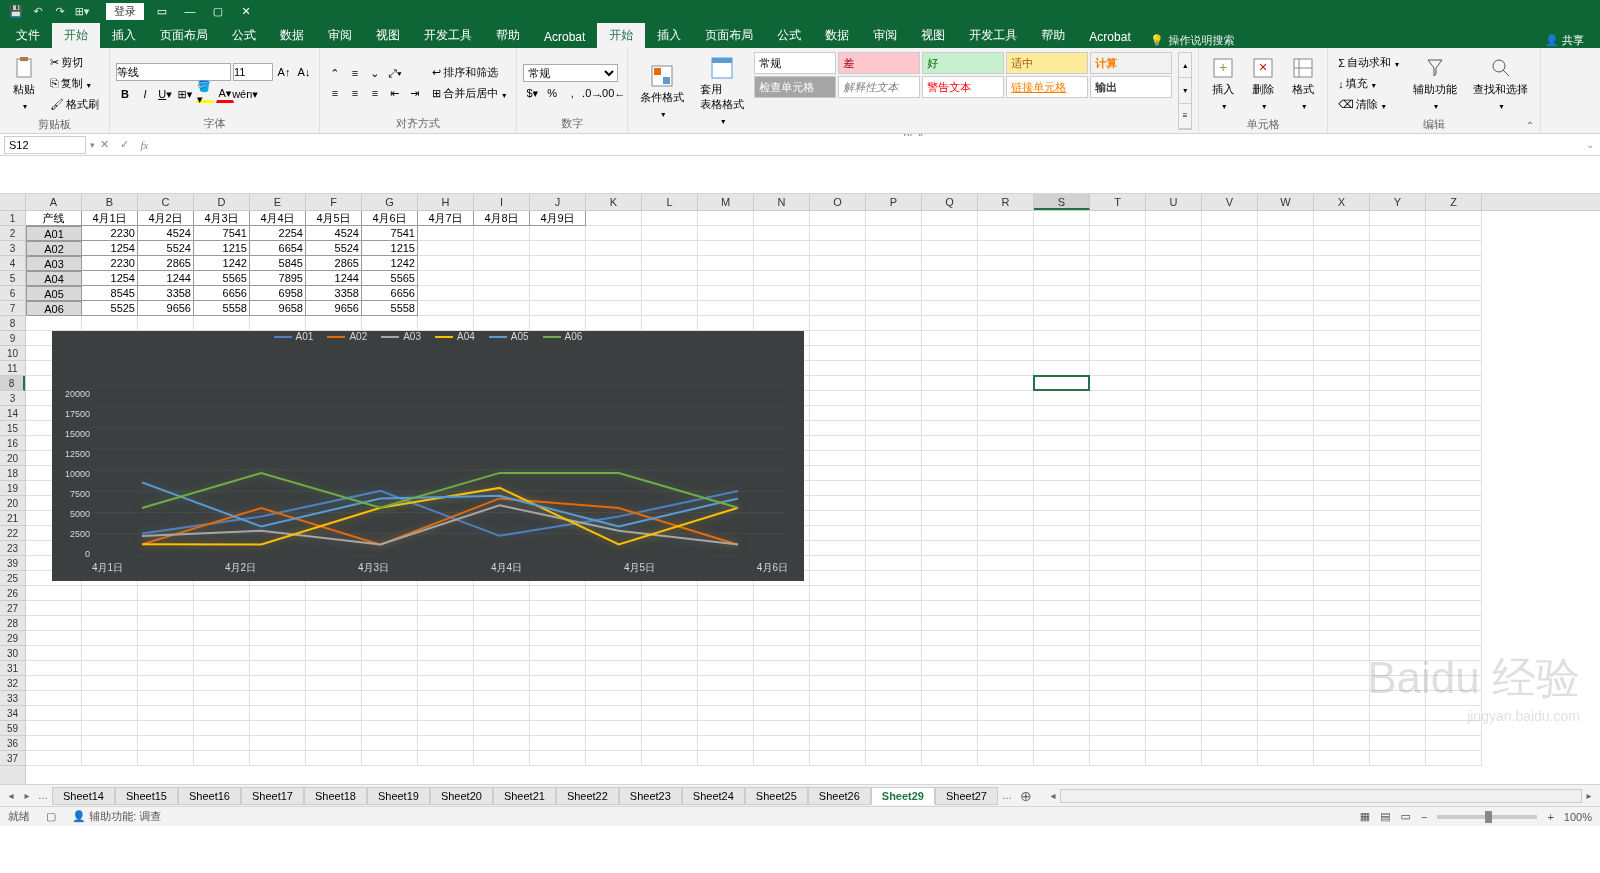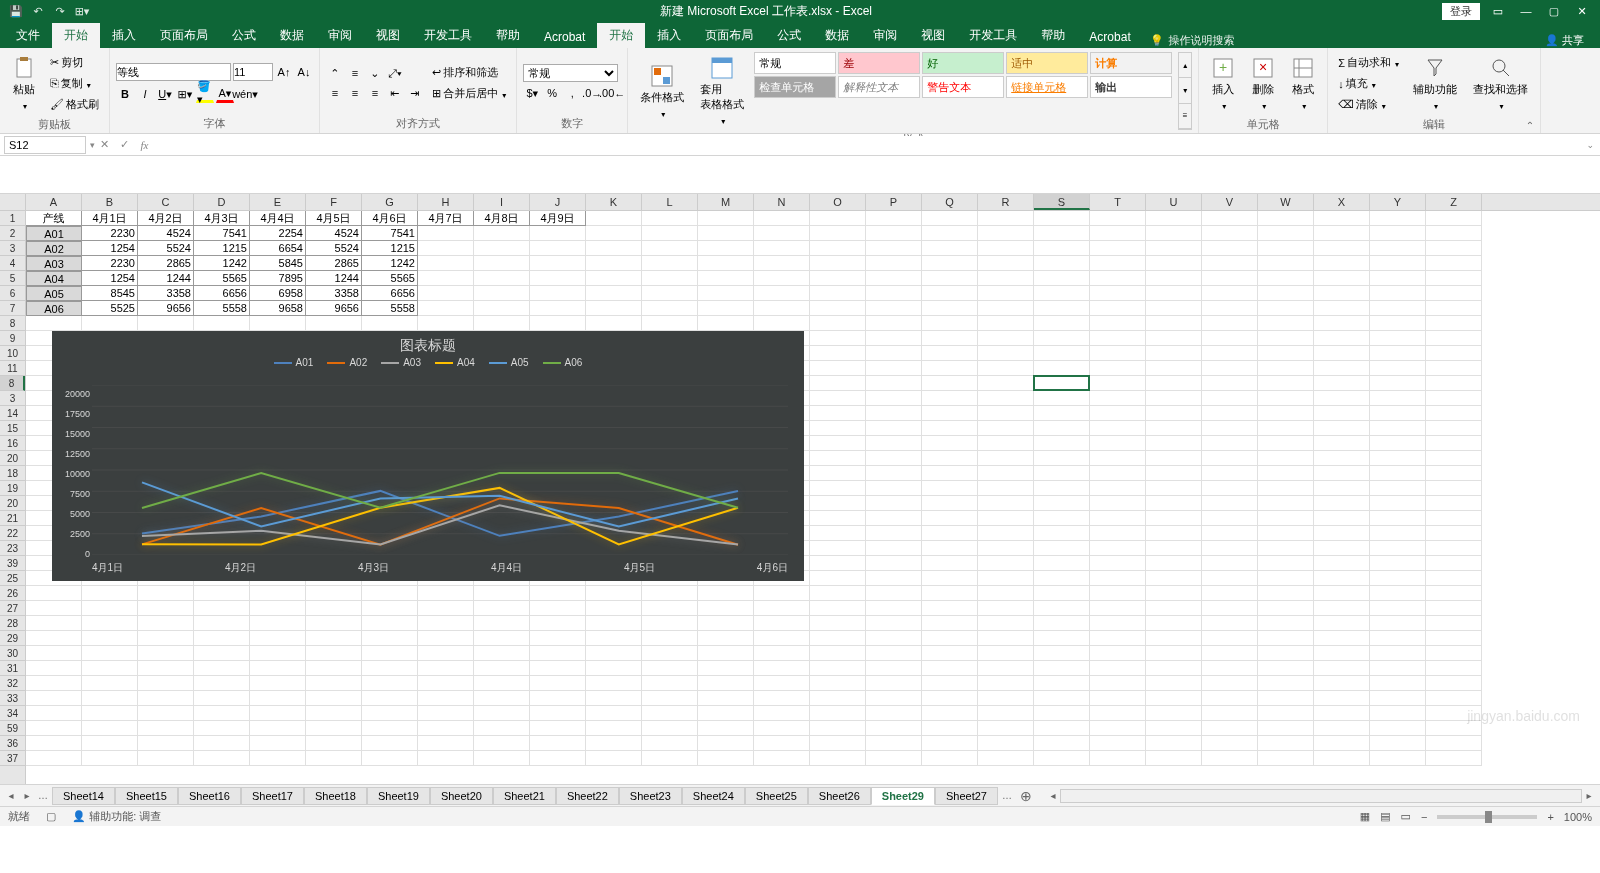--- a/index.html
+++ b/index.html
@@ -120,21 +120,20 @@
 </head>
 <body>
 
 <div class="titlebar">
   <div class="qat">
     <span class="qat-icon">💾</span>
     <span class="qat-icon">↶</span>
     <span class="qat-icon">↷</span>
     <span class="qat-icon">⊞▾</span>
   </div>
-  <div class="title-center">新建 Microsoft Excel 工作表.xlsx - Excel</div>
   <div class="title-right">
     <span class="login-btn">登录</span>
     <span class="win-btn">▭</span>
     <span class="win-btn">—</span>
     <span class="win-btn">▢</span>
     <span class="win-btn">✕</span>
   </div>
 </div>
 
 <div class="ribbon-tabs">
@@ -1465,21 +1464,20 @@
           <div class="cell" style="width: 56px;"></div>
           <div class="cell" style="width: 56px;"></div>
           <div class="cell" style="width: 56px;"></div>
           <div class="cell" style="width: 56px;"></div>
           <div class="cell" style="width: 56px;"></div>
           <div class="cell" style="width: 56px;"></div>
           <div class="cell" style="width: 56px;"></div>
         </div>
         <div class="active-cell" id="active-cell" style="left: 1007px; top: 164px; width: 57px; height: 16px;"></div>
       <div class="chart-obj">
-        <div class="chart-title">图表标题</div>
         <div class="legend" id="chart-legend">
             <div class="leg-item">
               <span class="leg-line" style="background:#4e81bd"></span>
               <span>A01</span>
             </div>
             <div class="leg-item">
               <span class="leg-line" style="background:#e26b0a"></span>
               <span>A02</span>
             </div>
             <div class="leg-item">
@@ -1532,20 +1530,21 @@
             <div>4月2日</div>
             <div>4月3日</div>
             <div>4月4日</div>
             <div>4月5日</div>
             <div>4月6日</div>
           </div>
       </div>
     </div>
   </div>
   <div class="watermark">
+    <span>Baidu 经验</span>
     <small>jingyan.baidu.com</small>
   </div>
 </div>
 
 <div class="sheet-tabs-bar">
   <span class="nav-arrow">◂</span>
   <span class="nav-arrow">▸</span>
   <span class="nav-arrow">…</span>
   <div id="sheet-tabs" style="display:flex;gap:0">
       <div class="sheet-tab">Sheet14</div>

